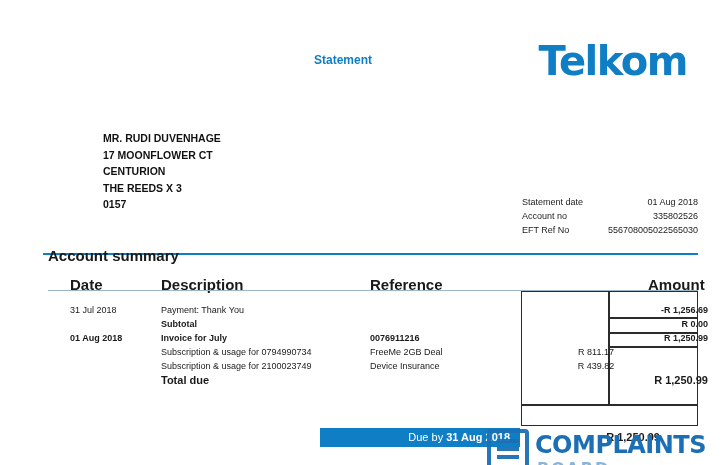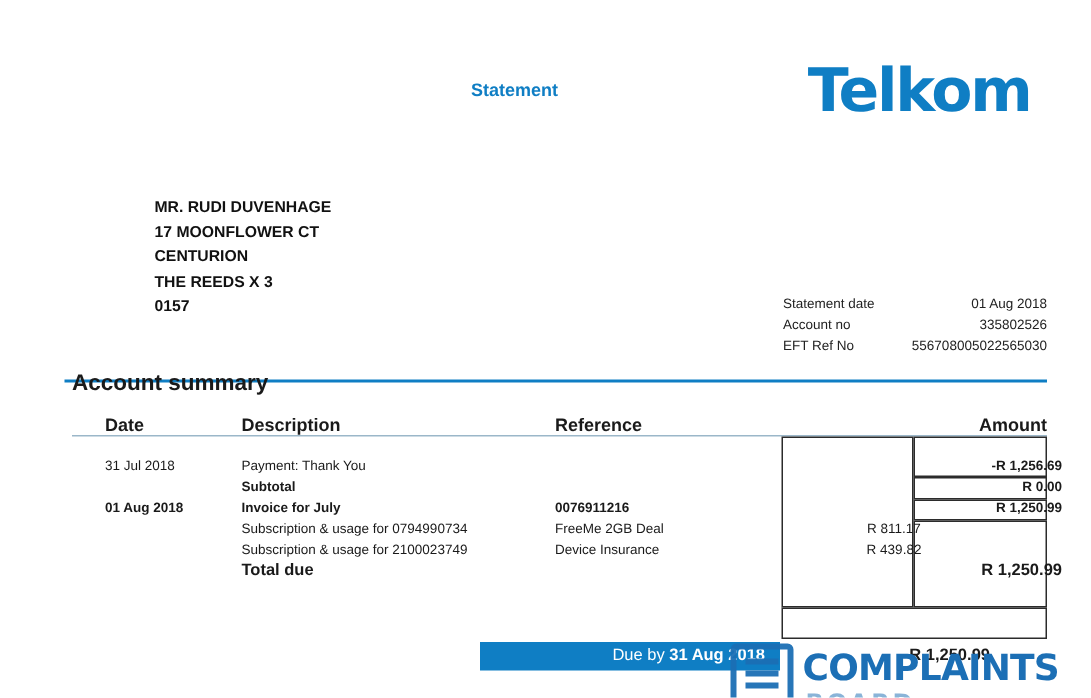--- a/index.html
+++ b/index.html
@@ -82,21 +82,21 @@
     left: 48px;
     top: 220px;
     font-size: 15px;
     font-weight: bold;
   }
   .table-head {
     position: absolute;
     left: 48px;
     top: 249px;
     width: 650px;
-    font-size: 12px;
+    font-size: 15px;
     font-weight: bold;
     height: 14px;
   }
   .col-date { position: absolute; left: 22px; }
   .col-desc { position: absolute; left: 113px; }
   .col-ref  { position: absolute; left: 322px; }
   .col-amt  { position: absolute; left: 600px; width: 50px; text-align: right; }
   .head-sep {
     position: absolute;
     left: 48px;

